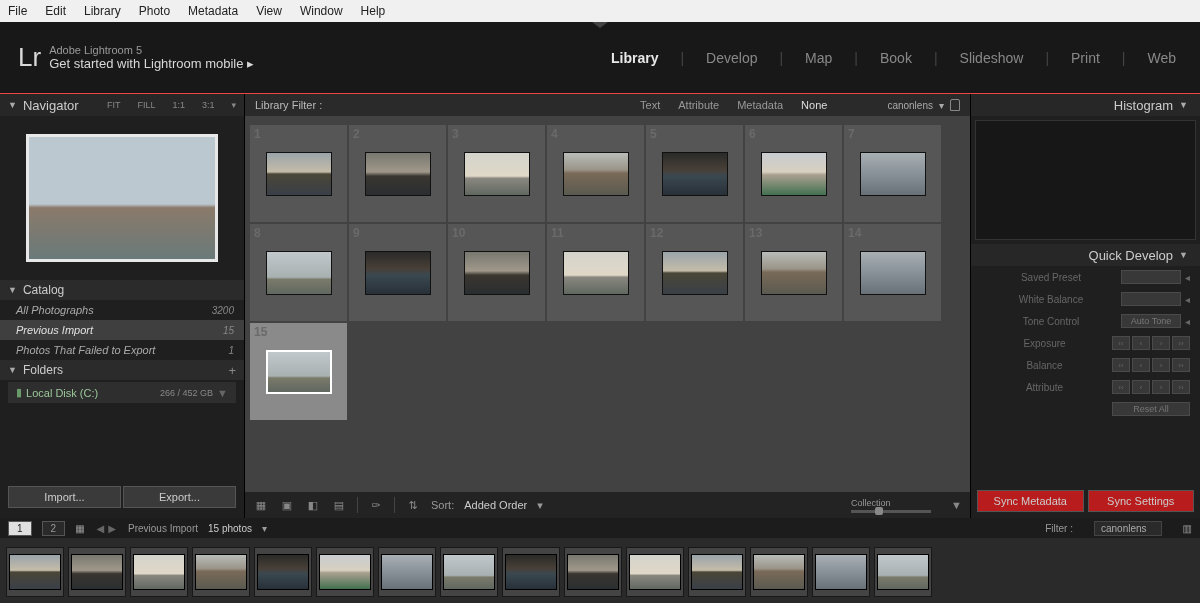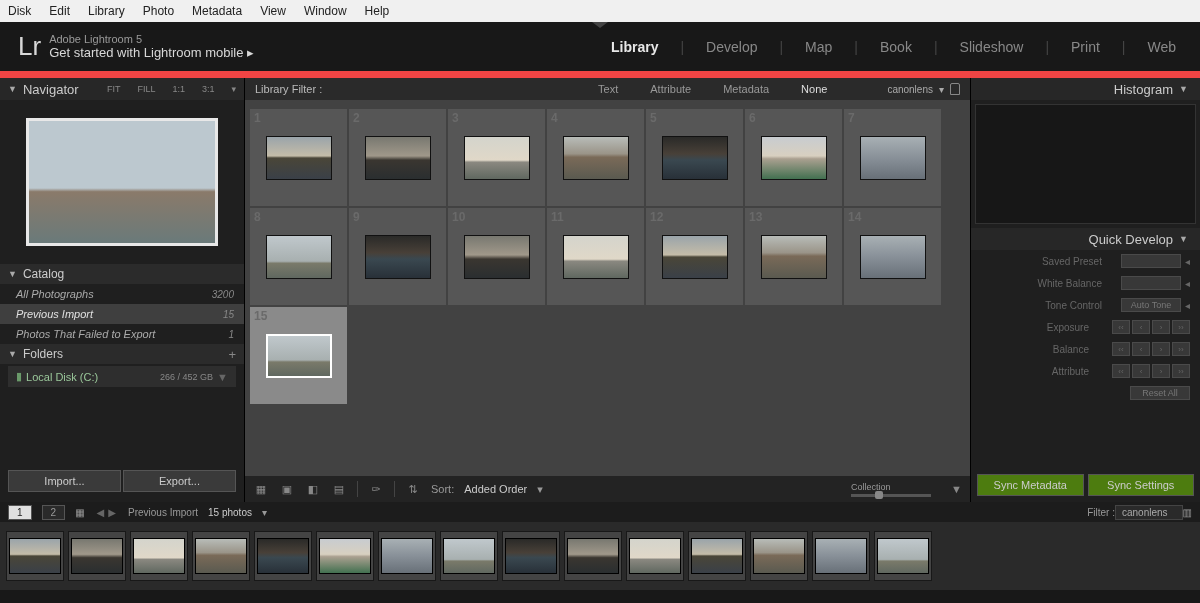--- a/index.html
+++ b/index.html
@@ -1,19 +1,19 @@
 <!DOCTYPE html>
 <html><head>
 <meta charset="utf-8">
 <style>
 * { margin:0; padding:0; box-sizing:border-box; font-family:Helvetica,Arial,sans-serif; }
 body { width:1200px; height:603px; background:#181818; color:#b8b8b8; font-size:11px; overflow:hidden; }
 .menubar { height:22px; background:#f0f0f0; display:flex; align-items:center; padding:0 8px; gap:18px; color:#222; font-size:12px; }
 .menubar span { cursor:default; }
-.hdr { height:56px; display:flex; align-items:center; padding:16px 18px; border-bottom:7px solid #ef4444; }
+.hdr { height:72px; display:flex; align-items:center; padding:16px 18px; border-bottom:1px solid #ef4444; }
 .lr { font-size:26px; font-weight:200; color:#d8d8d8; margin-right:6px; }
 .hdr-sub { display:flex; flex-direction:column; font-size:11px; color:#9a9a9a; margin-left:2px;}
 .hdr-sub .line2 { font-size:13px; color:#d8d8d8; }
 .modules { margin-left:auto; display:flex; align-items:center; gap:10px; font-size:14px; color:#888; }
 .modules span { padding:0 6px; }
 .modules .sep { color:#444; }
 .modules .active { color:#e8e8e8; font-weight:bold; }
 .main { display:flex; height:424px; }
 .left { width:245px; background:#1f1f1f; border-right:1px solid #000; display:flex; flex-direction:column; }
 .panel-hdr { height:22px; display:flex; align-items:center; padding:0 8px; background:#272727; font-size:13px; color:#ccc; }
@@ -26,21 +26,21 @@
 .cat-row { display:flex; align-items:center; padding:4px 10px 4px 16px; color:#aaa;font-style:italic; }
 .cat-row.sel { background:#3f3f3f; color:#e0e0e0; }
 .cat-row .ct { margin-left:auto; color:#888; font-size:10px; }
 .fold-row { display:flex; align-items:center; padding:4px 8px; font-size:11px; color:#9ac79a; background:#2e2e2e; margin:2px 8px; }
 .fold-row .bar { margin-left:auto; font-size:9px; color:#888; }
 .left-btns { margin-top:auto; display:flex; gap:2px; padding:6px 8px 10px 8px; }
 .lbtn { flex:1; height:22px; background:#3a3a3a; border:1px solid #555; color:#ccc; display:flex; align-items:center; justify-content:center; font-size:11px; }
 .center { flex:1; background:#3a3a3a; display:flex; flex-direction:column; }
 .filterbar { height:22px; background:#2a2a2a; display:flex; align-items:center; padding:0 10px; gap:20px; font-size:11px; color:#999; }
 .filterbar .lbl { color:#bbb; }
-.filterbar .tabs { margin-left:auto; display:flex; gap:32px; }
+.filterbar .tabs { margin-left:auto; display:flex; gap:18px; }
 .filterbar .tabs span.on { color:#ddd; }
 .filterbar .preset { margin-left:40px; display:flex; align-items:center; gap:6px; font-size:10px; color:#aaa;}
 .grid { flex:1; background:#424242; padding:8px 4px; overflow:hidden; }
 .grid-row { display:flex; }
 .cell { width:97px; height:97px; background:#565656; margin:1px; position:relative; display:flex; align-items:center; justify-content:center; }
 .cell.sel { background:#8a8a8a; }
 .cell .num { position:absolute; top:2px; left:4px; font-size:12px; color:#6a6a6a; font-weight:bold; }
 .cell .th { width:66px; height:44px; border:1px solid #111; }
 .cell.sel .th { border:2px solid #fff; }
 .sky1 { background:linear-gradient(to bottom,#9aa4aa 0%,#c4bca8 45%,#4a4638 50%,#3a4048 100%); }
@@ -55,44 +55,44 @@
 .toolbar .iconbtn { width:16px; height:16px; display:flex; align-items:center; justify-content:center; color:#888; }
 .toolbar .divv { width:1px; height:16px; background:#444; }
 .toolbar .slider { margin-left:auto; display:flex; flex-direction:column; align-items:flex-start; font-size:9px;}
 .toolbar .slider .track { width:80px; height:3px; background:#555; margin-top:2px; position:relative;}
 .toolbar .slider .track::after{content:'';position:absolute;left:30%;top:-3px;width:8px;height:8px;background:#888;border-radius:2px;}
 .right { width:230px; background:#1f1f1f; border-left:1px solid #000; display:flex; flex-direction:column; font-size:11px;}
 .right .panel-hdr { justify-content:flex-end; padding-right:12px;}
 .right .panel-hdr .tri { order:2; margin-left:6px; margin-right:0;}
 .histo { height:120px; background:#171717; margin:4px; border:1px solid #333;}
 .qd-row { display:flex; align-items:center; padding:4px 10px; color:#666; font-size:10px;}
-.qd-row .lbl { flex:1; text-align:right; padding-right:19px;}
+.qd-row .lbl { flex:1; text-align:center; padding-right:0;}
 .qd-row .at { width:60px; height:14px; background:#383838; border:1px solid #4a4a4a;}
 .qd-btns { display:flex; gap:2px; margin-left:4px;}
 .qd-btns span{ width:18px; height:14px; background:#383838; border:1px solid #4a4a4a; font-size:8px; display:flex;align-items:center;justify-content:center;color:#666;}
 .right-btns { margin-top:auto; display:flex; gap:4px; padding:6px; }
-.rbtn { flex:1; height:22px; background:#4d7c0f; border:1px solid #555; color:#ccc; display:flex; align-items:center; justify-content:center; font-size:11px; }
+.rbtn { flex:1; height:22px; background:#b91c1c; border:1px solid #555; color:#ccc; display:flex; align-items:center; justify-content:center; font-size:11px; }
 .filmstrip-bar { height:20px; background:#1c1c1c; display:flex; align-items:center; padding:0 8px; gap:10px; color:#999; font-size:10px;}
 .filmstrip-bar .pgbtn{ padding:1px 8px; border:1px solid #555; background:#2a2a2a; font-size:10px;}
 .filmstrip-bar .pgbtn.on{background:#e0e0e0;color:#222;}
 .filmstrip-bar .arrows span{color:#666; margin:0 2px;}
-.filmstrip-bar .rside{margin-left:auto;display:flex;align-items:center;gap:0;}
+.filmstrip-bar .rside{margin-left:auto;display:flex;align-items:center;gap:21px;}
 .filmstrip-bar .fsel{background:#2a2a2a;border:1px solid #444;padding:1px 14px 1px 6px;color:#aaa;font-size:10px;}
 .filmstrip { height:68px; background:#2a2a2a; display:flex; align-items:center; padding:4px 6px; gap:4px;}
 .fcell { width:58px; height:50px; background:#444; border:1px solid #181818; display:flex;align-items:center;justify-content:center;}
 .fcell .fth{width:52px;height:36px;border:1px solid #000;}
 .plus{margin-left:auto;color:#888;font-size:13px;}
 .lock{width:10px;height:12px;border:1px solid #888;border-radius:2px 2px 0 0;position:relative;}
 .arrow-tab{position:absolute;left:50%;transform:translateX(-50%);top:22px;width:0;height:0;border-left:8px solid transparent;border-right:8px solid transparent;border-top:6px solid #444;z-index:5;}
 </style>
 </head>
 <body>
 
 <div class="menubar">
-  <span>Disk</span>
+  <span>File</span>
   <span>Edit</span>
   <span>Library</span>
   <span>Photo</span>
   <span>Metadata</span>
   <span>View</span>
   <span>Window</span>
   <span>Help</span>
 </div>
 
 <div class="arrow-tab"></div>
@@ -328,21 +328,21 @@
     <div class="qd-row">
       <span class="lbl">Attribute</span>
       <div class="qd-btns">
           <span>‹‹</span>
           <span>‹</span>
           <span>›</span>
           <span>››</span>
         </div>
     </div>
     <div class="qd-row" style="justify-content:flex-end">
-      <div class="at" style="width:60px;text-align:center;font-size:9px;color:#777;padding-top:1px;">Reset All</div>
+      <div class="at" style="width:78px;text-align:center;font-size:9px;color:#777;padding-top:1px;">Reset All</div>
     </div>
 
     <div class="right-btns">
       <div class="rbtn">Sync Metadata</div>
       <div class="rbtn">Sync Settings</div>
     </div>
   </div>
 </div>
 
 <div class="filmstrip-bar">

